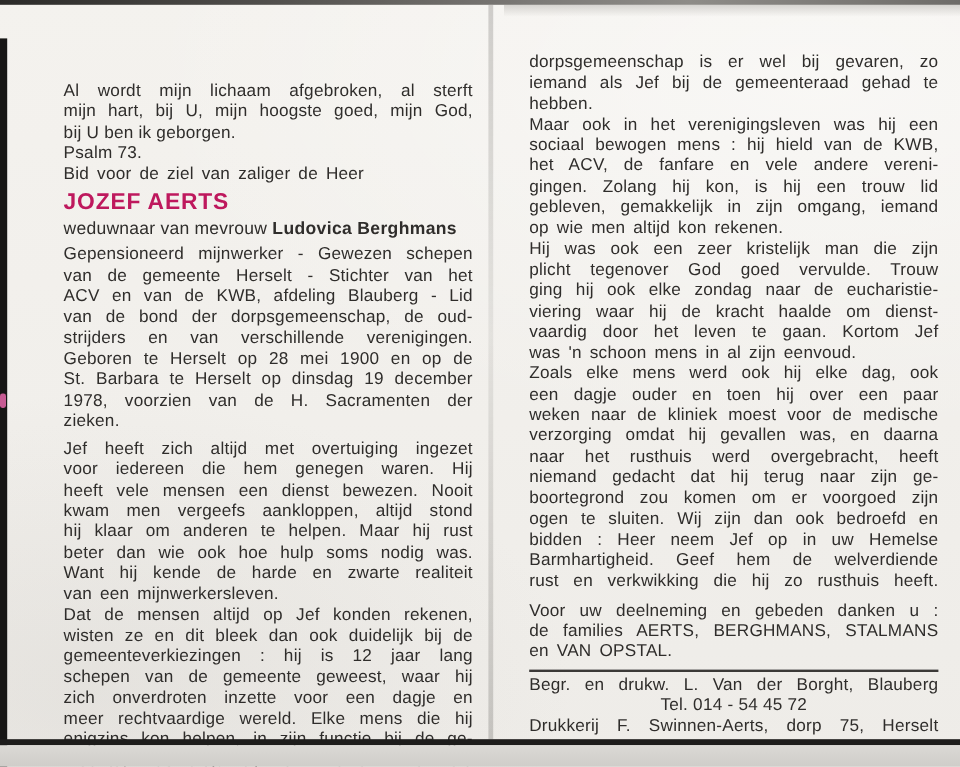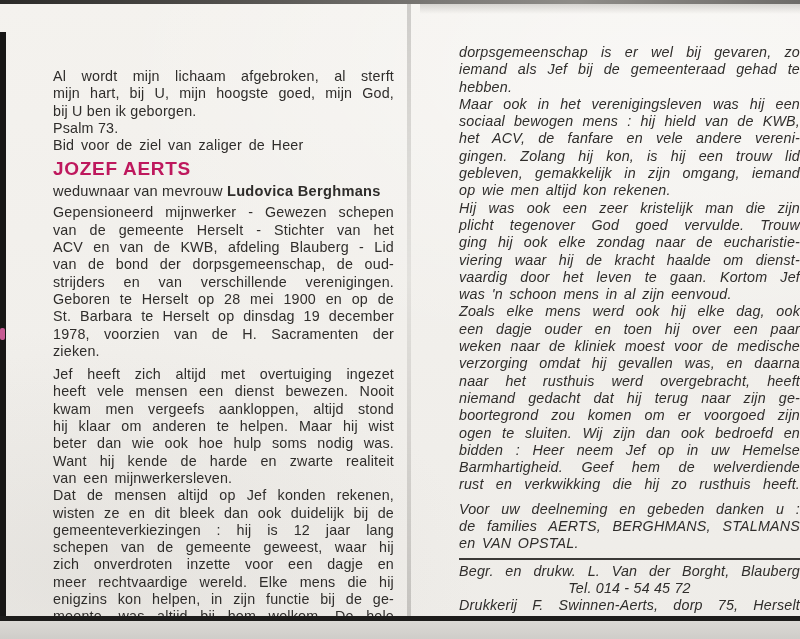--- a/index.html
+++ b/index.html
@@ -26,21 +26,21 @@
   .edge-bottom-strip{position:absolute;left:0;top:621px;width:800px;height:18px;
     background:linear-gradient(180deg,#dbd9d5,#cfcdc9);}
   .fold-crease{position:absolute;left:407px;top:4px;width:4px;height:612px;
     background:linear-gradient(180deg,rgba(158,156,152,.45),rgba(188,186,182,.28) 45%,rgba(158,156,152,.5));
     filter:blur(.5px);}
   .pink-mark{position:absolute;left:0;top:328px;width:5px;height:12px;background:#c75b93;border-radius:2px;}
 
   
   .col{position:absolute;top:44px;color:#2f2d2b;font-size:14.3px;line-height:17.3px;letter-spacing:.2px;}
   .col-left{left:53px;width:341px;margin-top:24px;}
-  .col-right{left:459px;width:341px;font-style:italic;}
+  .col-right{left:441px;width:341px;}
   .para{margin:0;}
   .line{text-align:justify;text-align-last:justify;}
   .line.left{text-align:left;text-align-last:left;word-spacing:2.5px;}
   .line.center{text-align:center;text-align-last:center;}
   .line.split{display:flex;justify-content:space-between;text-align-last:auto;flex-direction:column;}
   .heading{font-size:19px;font-weight:bold;line-height:25px;letter-spacing:.7px;color:#be185d;margin-top:2px;}
   .subtitle{font-size:14.6px;line-height:20px;margin-bottom:3px;letter-spacing:.2px;}
   .subtitle b{letter-spacing:.3px;}
   .rule{border-top:2px solid #3b3937;margin:5px 0 3px 0;}
 </style>
@@ -74,23 +74,24 @@
       <div class="line">strijders en van verschillende verenigingen.</div>
     </div>
     <div class="para">
       <div class="line">Geboren te Herselt op 28 mei 1900 en op de</div>
       <div class="line">St. Barbara te Herselt op dinsdag 19 december</div>
       <div class="line">1978, voorzien van de H. Sacramenten der</div>
       <div class="line left">zieken.</div>
     </div>
     <div class="para" style="margin-top: 6px;">
       <div class="line">Jef heeft zich altijd met overtuiging ingezet</div>
+      <div class="line">voor iedereen die hem genegen waren. Hij</div>
       <div class="line">heeft vele mensen een dienst bewezen. Nooit</div>
       <div class="line">kwam men vergeefs aankloppen, altijd stond</div>
-      <div class="line">hij klaar om anderen te helpen. Maar hij wist</div>
+      <div class="line">hij klaar om anderen te helpen. Maar hij rust</div>
       <div class="line">beter dan wie ook hoe hulp soms nodig was.</div>
       <div class="line">Want hij kende de harde en zwarte realiteit</div>
       <div class="line left">van een mijnwerkersleven.</div>
     </div>
     <div class="para">
       <div class="line">Dat de mensen altijd op Jef konden rekenen,</div>
       <div class="line">wisten ze en dit bleek dan ook duidelijk bij de</div>
       <div class="line">gemeenteverkiezingen : hij is 12 jaar lang</div>
       <div class="line">schepen van de gemeente geweest, waar hij</div>
       <div class="line">zich onverdroten inzette voor een dagje en</div>

